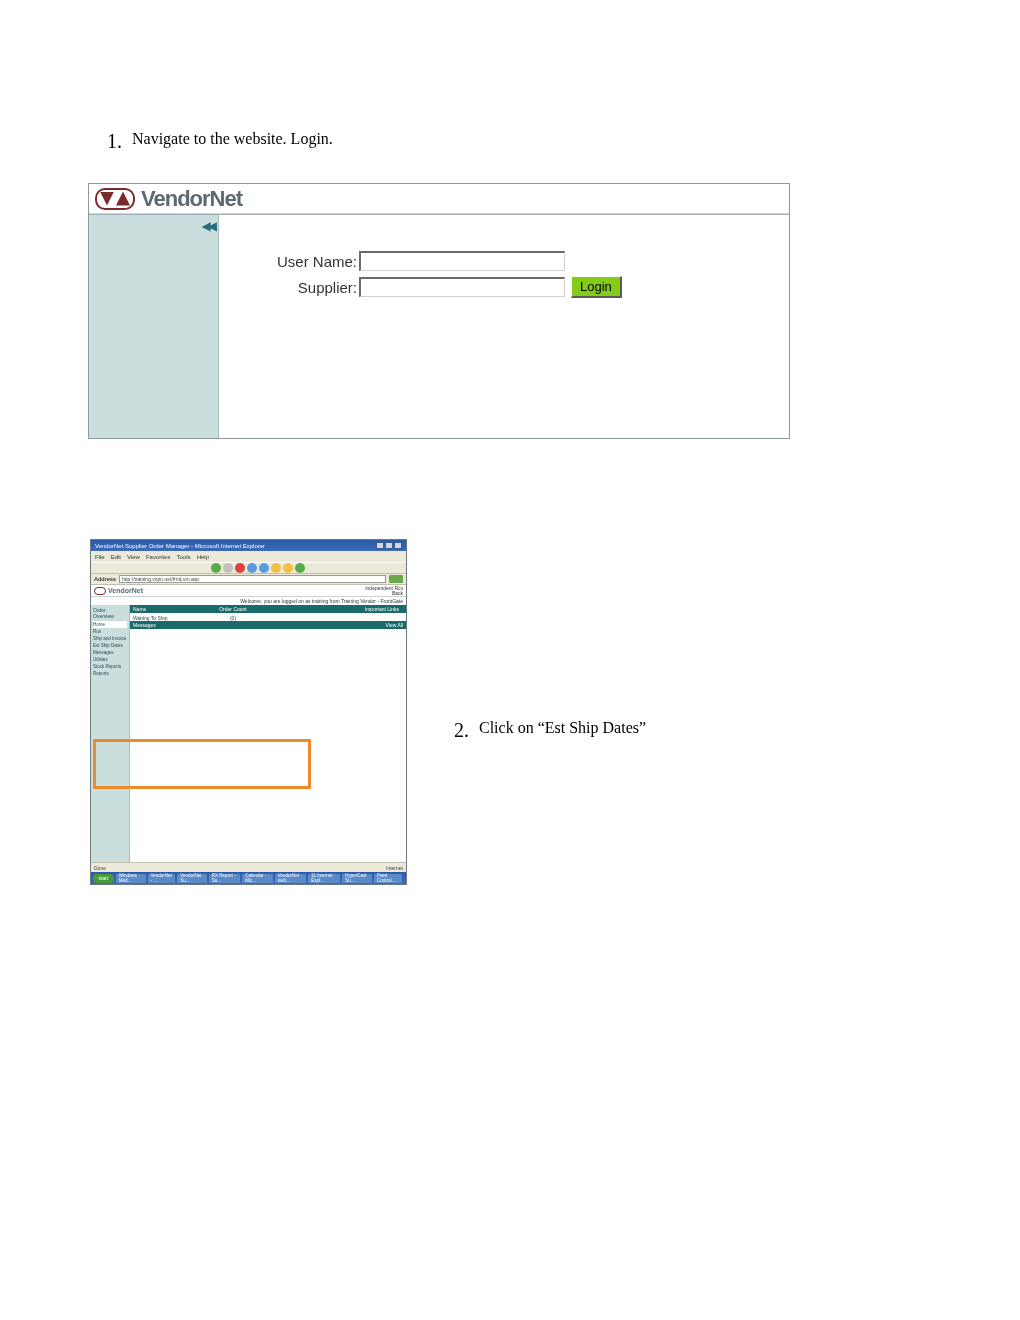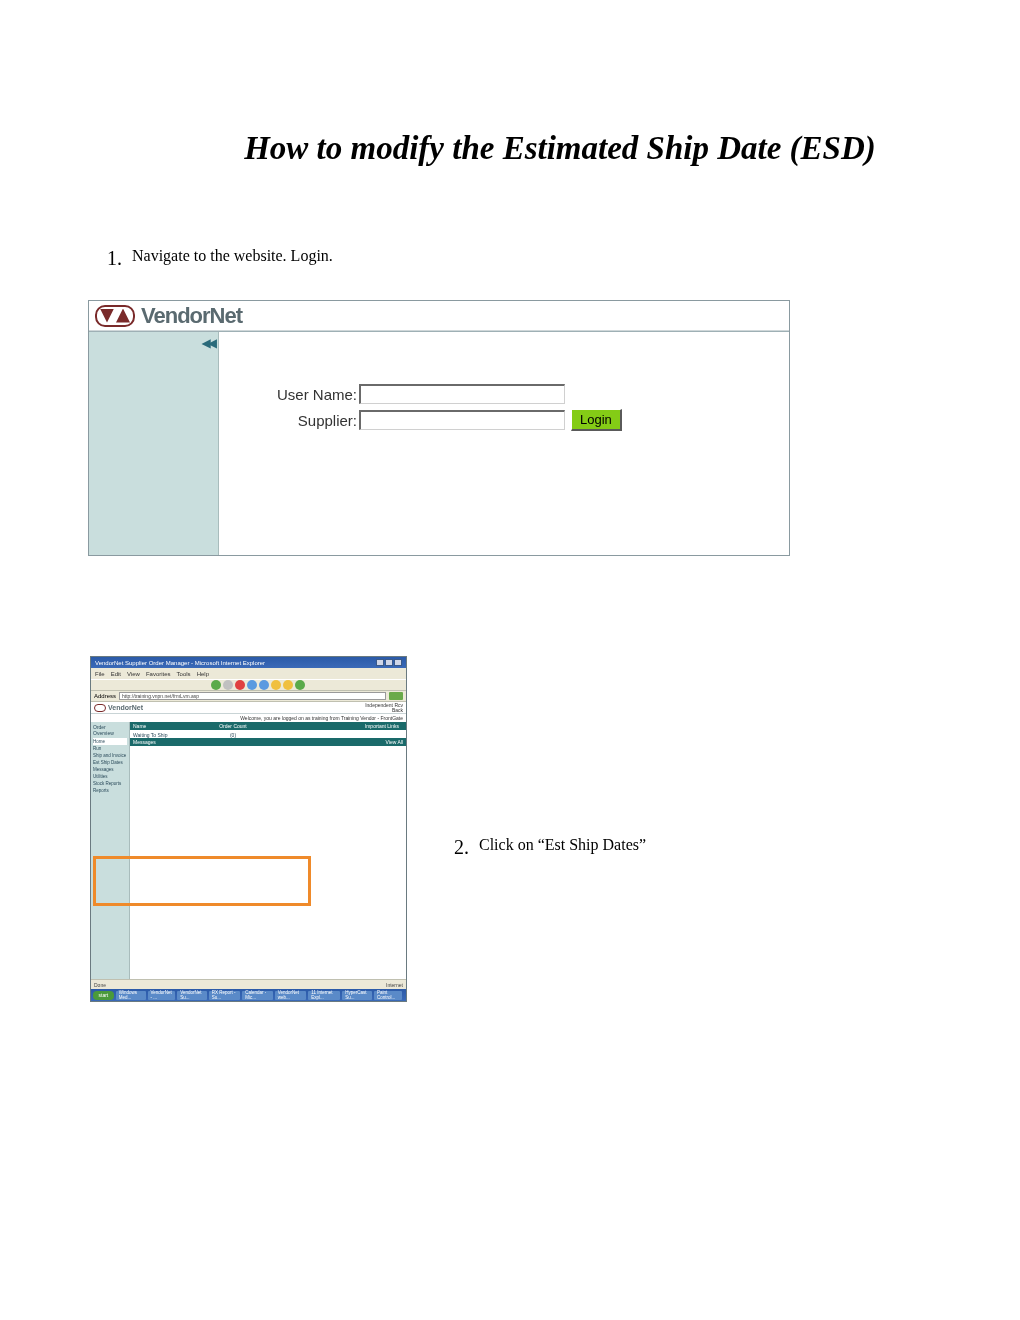--- a/index.html
+++ b/index.html
@@ -110,21 +110,21 @@
     top: 4px;
     right: 4px;
     color: #2a6a7a;
     font-size: 12px;
     font-family: Arial, sans-serif;
     letter-spacing: -3px;
   }
   .shot1-main {
     flex: 1;
     background: #ffffff;
-    padding-top: 50px;
+    padding-top: 34px;
     padding-left: 52px;
     font-family: Arial, Helvetica, sans-serif;
   }
   .form-row {
     display: flex;
     align-items: center;
     margin-bottom: 2px;
     height: 24px;
   }
   .form-label {
@@ -403,21 +403,20 @@
   .task-spacer { flex: 1; }
   .step2-box {
     padding-top: 180px;
     flex: 1;
   }
 </style>
 </head>
 <body>
 
 <div class="page">
-  <h1 class="title">How to modify the Estimated Ship Date (ESD)</h1>
 
   <div class="step-row">
     <div class="step-num">1.</div>
     <div class="step-text">Navigate to the website. Login.</div>
   </div>
 
   <div class="shot1-wrap">
     <div class="shot1">
       <div class="shot1-header">
         <div class="logo">

